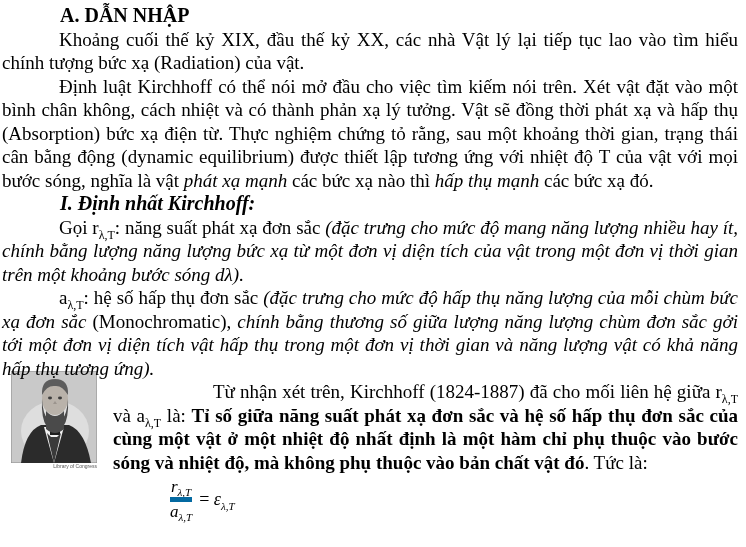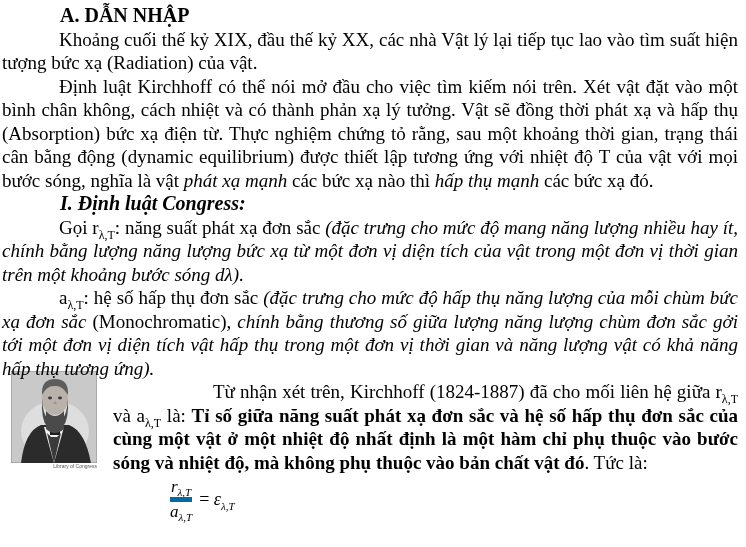--- a/index.html
+++ b/index.html
@@ -50,26 +50,26 @@
   .formula-note{font-size:19px;}
   .formula-note sub{font-size:12px;}
 </style>
 </head>
 <body>
 
 <div class="page">
 
   <p class="heading"><span>A. DẪN NHẬP</span></p>
 
-  <p class="para"><span>Khoảng cuối thế kỷ XIX, đầu thế kỷ XX, các nhà Vật lý lại tiếp tục lao vào tìm suất hiện tượng bức xạ (Radiation) của vật.</span></p>
+  <p class="para"><span>Khoảng cuối thế kỷ XIX, đầu thế kỷ XX, các nhà Vật lý lại tiếp tục lao vào tìm hiểu chính tượng bức xạ (Radiation) của vật.</span></p>
 
   <p class="para"><span>Định luật Kirchhoff có thể nói mở đầu cho việc tìm kiếm nói trên. Xét vật đặt vào một bình chân không, cách nhiệt và có thành phản xạ lý tưởng. Vật sẽ đồng thời phát xạ và hấp thụ (Absorption) bức xạ điện từ. Thực nghiệm chứng tỏ rằng, sau một khoảng thời gian, trạng thái cân bằng động (dynamic equilibrium) được thiết lập tương ứng với nhiệt độ T của vật với mọi bước sóng, nghĩa là vật </span><span class="it">phát xạ mạnh</span><span> các bức xạ nào thì </span><span class="it">hấp thụ mạnh</span><span> các bức xạ đó.</span></p>
 
 
-  <p class="heading-sub"><span>I. Định luật Congress:</span></p>
+  <p class="heading-sub"><span>I. Định nhất Kirchhoff:</span></p>
 
   <p class="para"><span>Gọi r</span><sub>λ,T</sub><span>: năng suất phát xạ đơn sắc </span><span class="it">(đặc trưng cho mức độ mang năng lượng nhiều hay ít, chính bằng lượng năng lượng bức xạ từ một đơn vị diện tích của vật trong một đơn vị thời gian trên một khoảng bước sóng dλ).</span></p>
 
   <p class="para"><span>a</span><sub>λ,T</sub><span>: hệ số hấp thụ đơn sắc </span><span class="it">(đặc trưng cho mức độ hấp thụ năng lượng của mỗi chùm bức xạ đơn sắc </span><span>(Monochromatic),</span><span class="it"> chính bằng thương số giữa lượng năng lượng chùm đơn sắc gởi tới một đơn vị diện tích vật hấp thụ trong một đơn vị thời gian và năng lượng vật có khả năng hấp thụ tương ứng).</span></p>
 
   <div class="portrait-wrap">
     <svg viewBox="0 0 86 92" xmlns="http://www.w3.org/2000/svg">
       <rect x="0" y="0" width="86" height="92" fill="#c9c9c9"></rect>
       <rect x="0" y="0" width="86" height="92" fill="none" stroke="#8a8a8a" stroke-width="1"></rect>
       <ellipse cx="44" cy="60" rx="34" ry="30" fill="#dedede"></ellipse>

